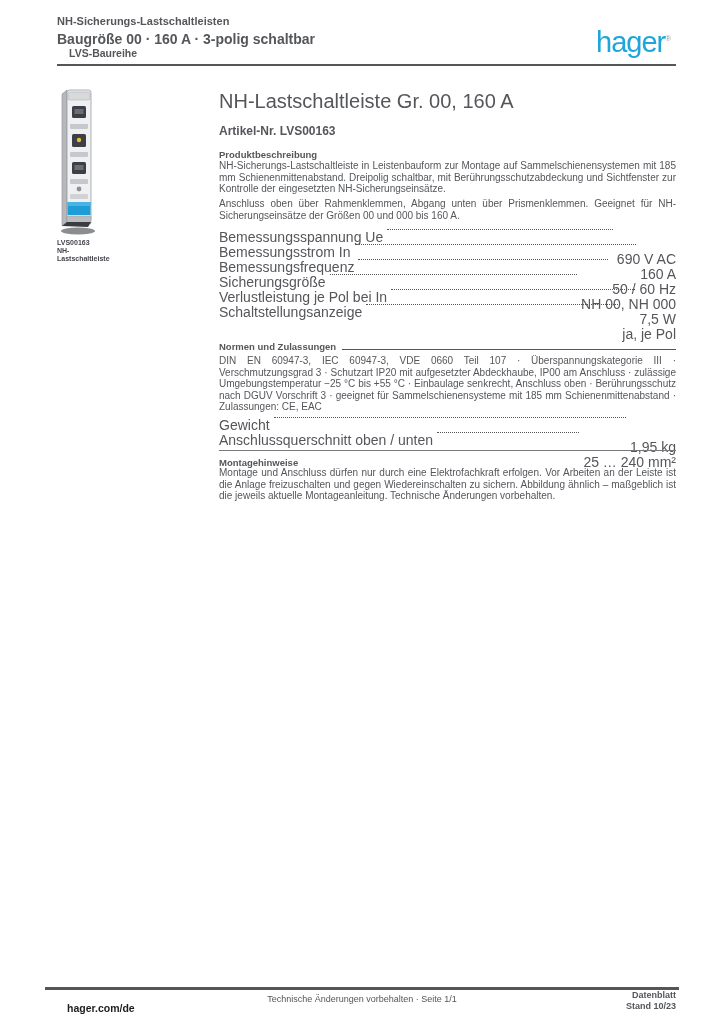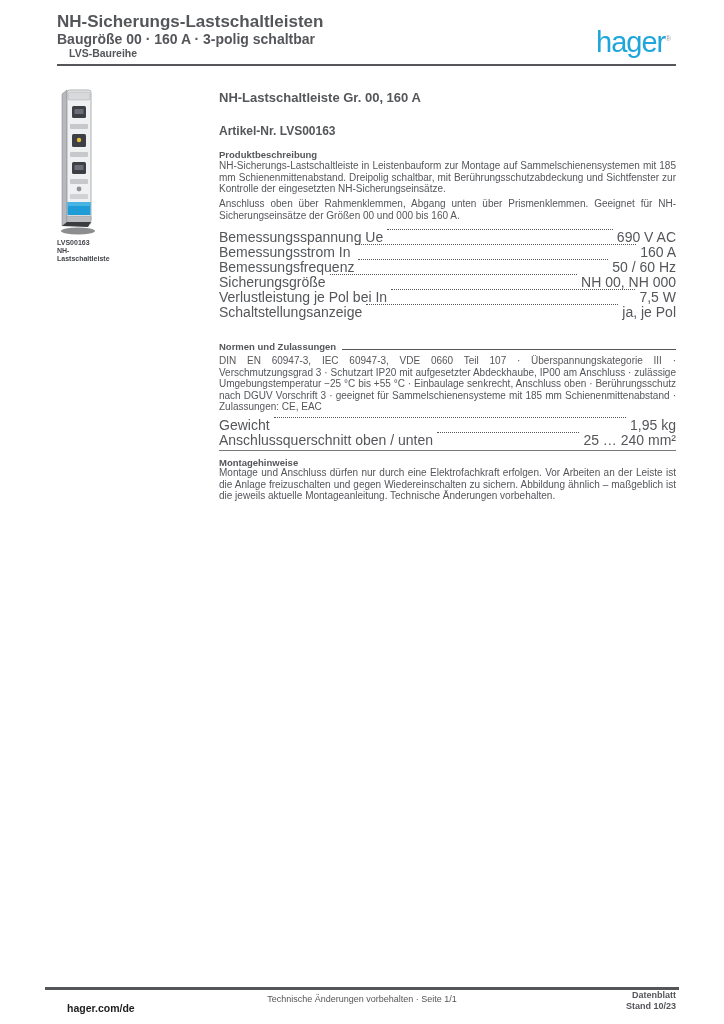--- a/index.html
+++ b/index.html
@@ -4,45 +4,45 @@
 <style>
   * { margin:0; padding:0; box-sizing:border-box; }
   html,body { background:#ffffff; }
   .page {
     position:relative; width:724px; height:1024px; background:#ffffff;
     font-family:"Liberation Sans", sans-serif; color:#54565a; overflow:hidden;
   }
   .abs { position:absolute; }
 
   
-  .title-line1 { left:57px; top:13px; font-size:17px; font-weight:bold; line-height:17px; }
+  .title-line1 { left:57px; top:13px; font-size:11px; font-weight:bold; line-height:17px; }
   .title-line2 { left:57px; top:32px; font-size:14px; font-weight:bold; line-height:14px; }
   .title-line3 { left:69px; top:46px; font-size:10.5px; font-weight:bold; line-height:14px;text-align:center; }
   .logo { left:596px; top:26px; font-size:29px; font-weight:normal; letter-spacing:-1px; }
   .logo sup { font-size:8px; color:#9a9da1; letter-spacing:0; }
   .header-rule { left:57px; top:64px; width:619px; height:2px; background:#54565a; }
 
   
   .product-figure { left:55px; top:86px; width:46px; height:150px; }
   .product-caption { left:57px; top:239px; width:58px; font-size:7px; line-height:8px; font-weight:bold; color:#43454a; }
 
   
-  .main-heading  { left:219px; top:90px;  font-size:13px; font-weight:bold; }
+  .main-heading  { left:219px; top:90px;  font-size:20px; font-weight:normal; }
   .article-line  { left:219px; top:124px; font-size:12px; font-weight:bold; }
   .section-label { font-size:9.5px; font-weight:bold; }
   .desc-label    { left:219px; top:149px; }
   .para { left:219px; width:457px; font-size:10px; line-height:11.5px; text-align:justify; }
   .para1 { top:160px; }
   .para2 { top:198px; }
 
   .spec-table { left:219px; top:229px; width:457px; }
   .spec-row { display:flex; align-items:flex-start; height:15px; font-size:14px; }
   .spec-row .lbl { white-space:nowrap; }
   .spec-row .leader { flex:1; border-bottom:1.5px dotted #54565a; margin:0 4px 3px 4px; }
-  .spec-row .val { white-space:nowrap; }
+  .spec-row .val { white-space:nowrap;margin-top:22px; }
 
   .sec-rule-row { left:219px; top:341px; width:457px; display:flex; align-items:flex-end; }
   .sec-rule-row .secline { flex:1; border-bottom:1px solid #54565a; margin:0 0 2px 6px; }
   .standards-text { left:219px; top:355px; width:457px; font-size:10px; line-height:11.6px; text-align:justify; }
 
   .extra-rows { left:219px; top:417px; width:457px; }
   .sep-rule { left:219px; top:450px; width:457px; height:1px; background:#76787c; }
 
   .notes-label { left:219px; top:457px; }
   .notes-text  { left:219px; top:467px; width:457px; font-size:10px; line-height:11.6px; text-align:justify; }

